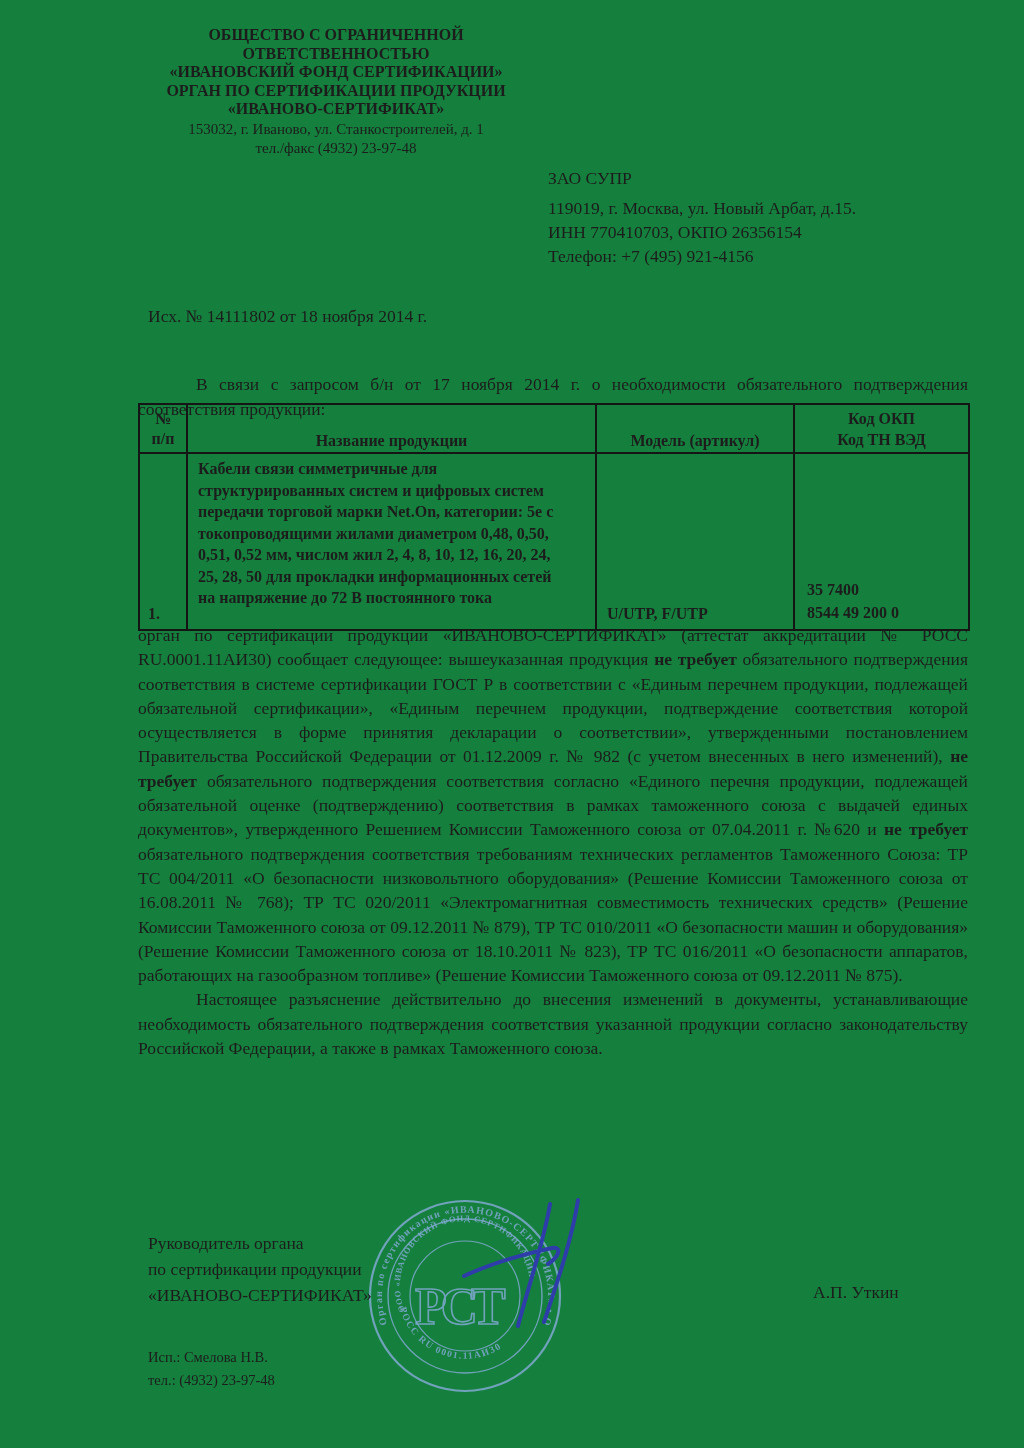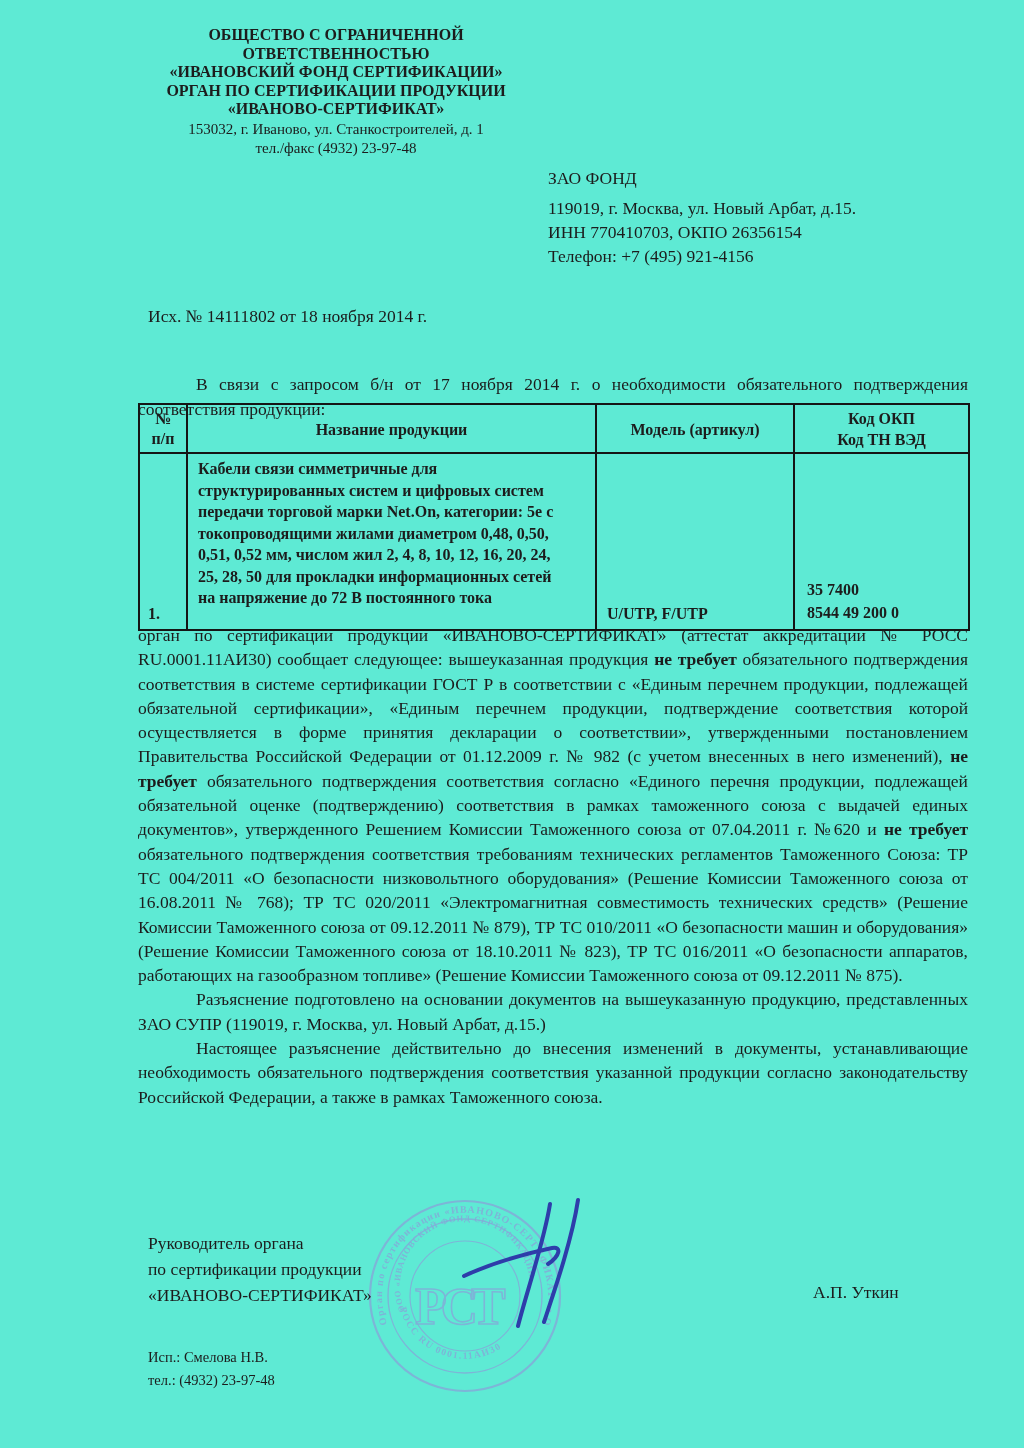--- a/index.html
+++ b/index.html
@@ -1,37 +1,37 @@
 <!DOCTYPE html>
 <html lang="ru"><head>
 <meta charset="utf-8">
 <style>
   html,body{margin:0;padding:0;background:#e8e8e8;}
   .page{
-    position:relative;width:1024px;height:1448px;background:#5eead4;
+    position:relative;width:1024px;height:1448px;background:#15803d;
     font-family:"Liberation Serif","DejaVu Serif",serif;color:#1c1c1c;
     overflow:hidden;margin:0 auto;
   }
   
   .sender{position:absolute;left:140px;top:26px;width:392px;text-align:center;}
   .sender .org{font-weight:bold;font-size:16px;line-height:18.5px;}
   .sender .contact{font-size:15px;line-height:19px;margin-top:1px;}
   
   .recipient{position:absolute;left:548px;top:166px;font-size:17.5px;line-height:24px;}
   .recipient .r-name{margin-bottom:6px;}
   
   .ref{position:absolute;left:148px;top:306px;font-size:17.5px;text-align:center;}
   
   .intro{position:absolute;left:138px;top:372px;width:830px;font-size:17.5px;line-height:25px;text-align:justify;}
   .intro p{margin:0;text-indent:58px;}
   
   .doc-table{position:absolute;left:138px;top:403px;width:830px;border-collapse:collapse;table-layout:fixed;}
   .doc-table td{border:2px solid #151515;font-weight:bold;font-size:16px;overflow:hidden;}
   .doc-table .h-num{vertical-align:middle;text-align:center;line-height:20px;height:45px;}
-  .doc-table .h-name,.doc-table .h-model{vertical-align:bottom;text-align:center;padding-bottom:13px;}
+  .doc-table .h-name,.doc-table .h-model{vertical-align:bottom;text-align:center;padding-bottom:2px;}
   .doc-table .h-code{vertical-align:middle;text-align:center;line-height:21px;padding-top:2px;}
   .doc-table .c-num{vertical-align:bottom;padding:0 0 6px 8px;}
   .doc-table .c-name{vertical-align:top;padding:4px 38px 20px 10px;line-height:21.5px;text-align:left;}
   .doc-table .c-model{vertical-align:bottom;padding:1px 0 6px 10px;}
   .doc-table .c-code{vertical-align:bottom;padding:0 0 5px 12px;line-height:23px;}
   
   .letter-body{position:absolute;left:138px;top:623px;width:830px;font-size:17.5px;line-height:24.3px;text-align:justify;z-index:2;}
   .letter-body p{margin:0;}
   .letter-body p.ind{text-indent:58px;}
   
@@ -54,21 +54,21 @@
       <div>ОРГАН ПО СЕРТИФИКАЦИИ ПРОДУКЦИИ</div>
       <div>«ИВАНОВО-СЕРТИФИКАТ»</div>
     </div>
     <div class="contact">
       <div>153032, г. Иваново, ул. Станкостроителей, д. 1</div>
       <div>тел./факс (4932) 23-97-48</div>
     </div>
   </div>
 
   <div class="recipient">
-    <div class="r-name">ЗАО ФОНД</div>
+    <div class="r-name">ЗАО СУПР</div>
     <div>119019, г. Москва, ул. Новый Арбат, д.15.</div>
     <div>ИНН 770410703, ОКПО 26356154</div>
     <div>Телефон: +7 (495) 921-4156</div>
   </div>
 
   <div class="ref">Исх. № 14111802  от 18 ноября 2014 г.</div>
 
   <div class="intro">
     <p>В связи с запросом б/н от 17 ноября 2014 г. о необходимости обязательного подтверждения соответствия продукции:</p>
   </div>
@@ -100,21 +100,20 @@
       <td class="c-code">
         <div>35 7400</div>
         <div>8544 49 200 0</div>
       </td>
     </tr>
   </tbody>
     </table>
 
   <div class="letter-body">
     <p><span>орган по сертификации продукции «ИВАНОВО-СЕРТИФИКАТ» (аттестат аккредитации № РОСС RU.0001.11АИ30) сообщает следующее: вышеуказанная продукция </span><b>не требует</b><span> обязательного подтверждения соответствия в системе сертификации ГОСТ Р в соответствии с «Единым перечнем продукции, подлежащей обязательной сертификации», «Единым перечнем продукции, подтверждение соответствия которой осуществляется в форме принятия декларации о соответствии», утвержденными постановлением Правительства Российской Федерации от 01.12.2009 г.  № 982 (с учетом внесенных в него изменений), </span><b>не требует</b><span> обязательного подтверждения соответствия согласно «Единого перечня продукции, подлежащей обязательной оценке (подтверждению) соответствия в рамках таможенного союза с выдачей единых документов», утвержденного Решением Комиссии Таможенного союза от 07.04.2011 г. №620 и </span><b>не требует</b><span> обязательного подтверждения соответствия требованиям технических регламентов Таможенного Союза: ТР ТС 004/2011 «О безопасности низковольтного оборудования»  (Решение Комиссии Таможенного союза от 16.08.2011 № 768); ТР ТС 020/2011 «Электромагнитная совместимость технических средств» (Решение Комиссии Таможенного союза от 09.12.2011 № 879), ТР ТС 010/2011 «О безопасности машин и оборудования» (Решение Комиссии Таможенного союза от 18.10.2011 № 823), ТР ТС 016/2011 «О безопасности аппаратов, работающих на газообразном топливе» (Решение Комиссии Таможенного союза от 09.12.2011 № 875).</span></p>
-    <p class="ind">Разъяснение подготовлено на основании документов на вышеуказанную продукцию, представленных ЗАО СУПР (119019, г. Москва, ул. Новый Арбат, д.15.)</p>
     <p class="ind">Настоящее разъяснение действительно до внесения изменений в документы, устанавливающие необходимость обязательного подтверждения соответствия указанной продукции согласно законодательству Российской Федерации, а также в рамках Таможенного союза.</p>
   </div>
 
   <svg class="stamp" viewBox="0 0 200 200" aria-hidden="true">
     <g fill="none" stroke="#84aad8" opacity="0.82">
       <circle cx="100" cy="100" r="95" stroke-width="2.2"></circle>
       <circle cx="100" cy="100" r="77" stroke-width="1.4"></circle>
       <circle cx="100" cy="100" r="55" stroke-width="1.2"></circle>
     </g>
     <defs>

